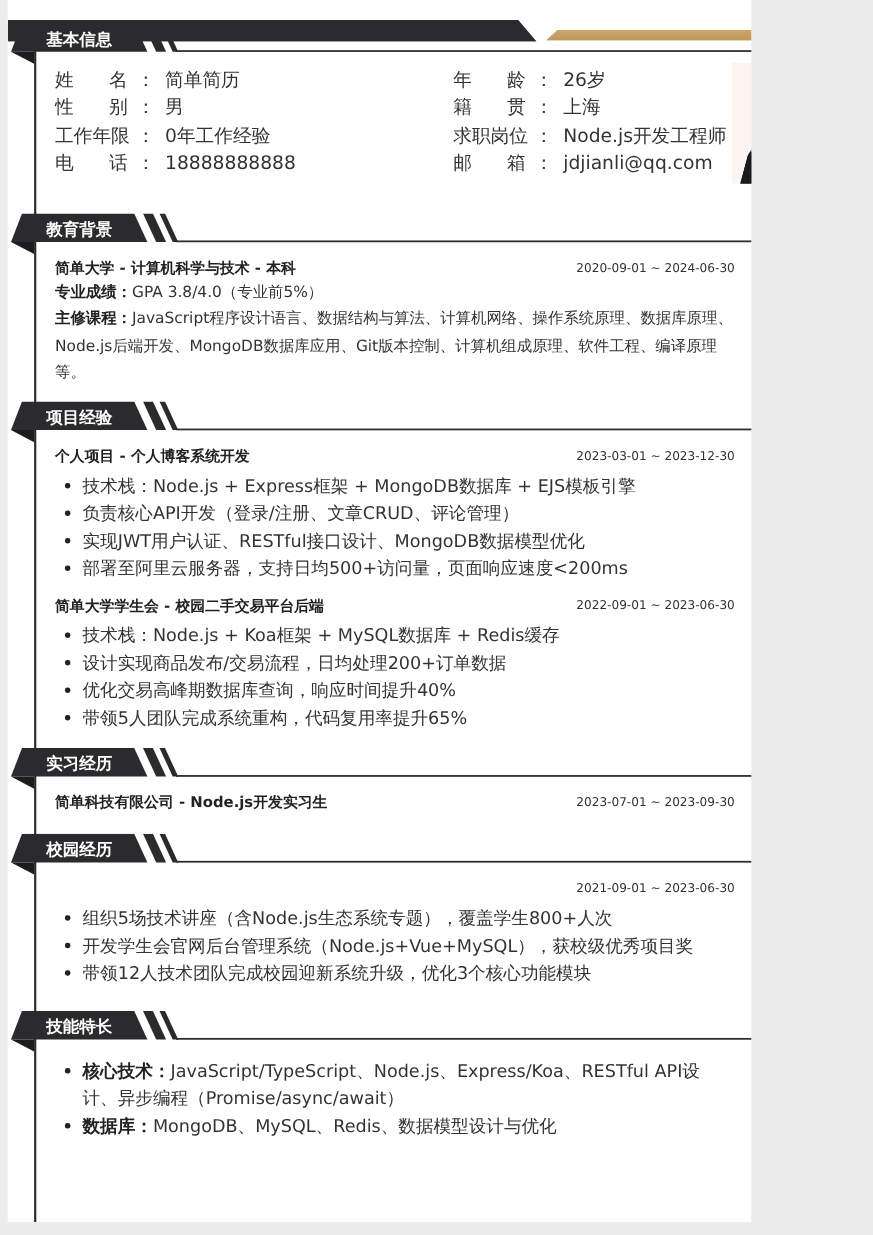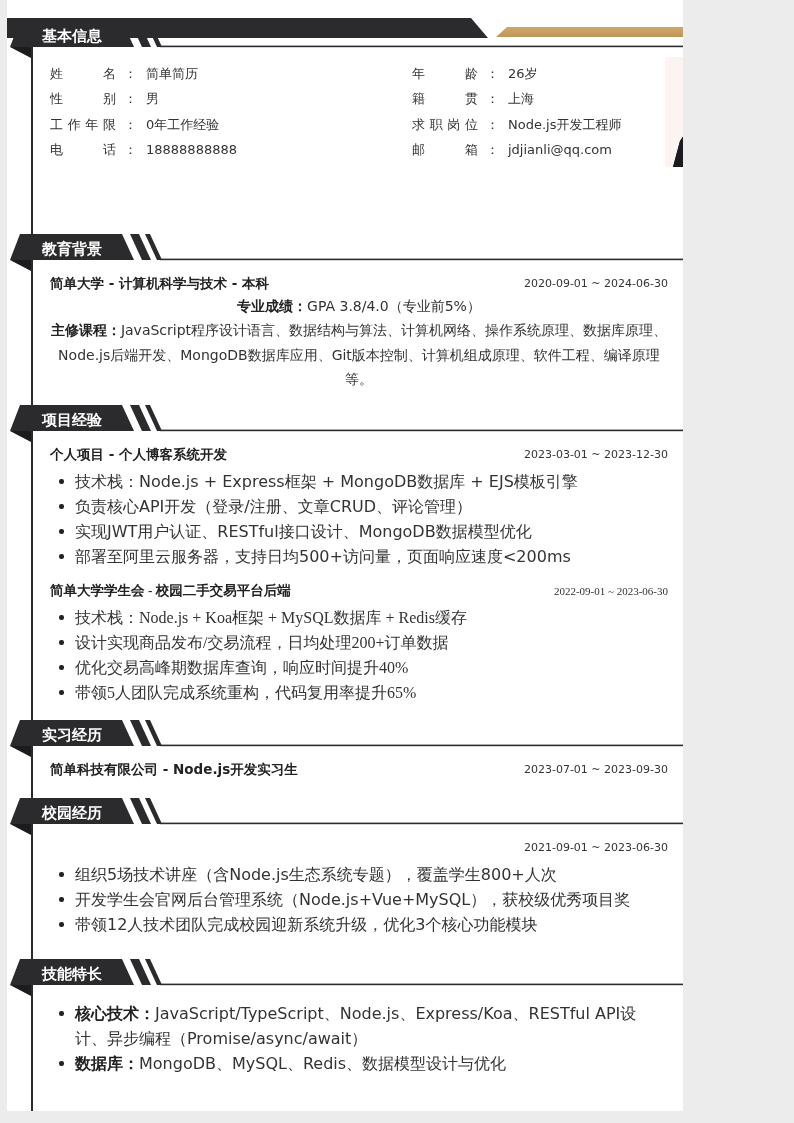--- a/index.html
+++ b/index.html
@@ -25,36 +25,36 @@
     background:linear-gradient(#cfa76b,#bd9758);
     clip-path:polygon(11px 0, 100% 0, 100% 100%, 0 100%);
   }
   .left-rule {
     position:absolute; left:24px; top:38px; bottom:0; width:1.5px;
     background:#2b2b2d;
   }
   
   .sec { position:relative; }
   .sec-basic { margin-top:21px; }
-  .sec-edu { margin-top:71px;text-align:center; }
+  .sec-edu { margin-top:31px; }
   .sec-proj { margin-top:13px; }
   .sec-intern { margin-top:15px; }
   .sec-campus { margin-top:18px; }
   .sec-skills { margin-top:22px; }
   .sec-head { display:block; margin-left:3px; }
   .sec-head text {
     font-family:"DejaVu Sans","Liberation Sans",sans-serif;
     font-weight:bold; font-size:15px; fill:#ffffff;
   }
   .sec-body { margin-top:2px; padding-left:43px; padding-right:15px; }
   
   .info-cols { display:flex; }
   .col-left { width:362px; flex:0 0 362px; }
   .col-right { flex:1; }
-  .info-row { line-height:25.4px; font-size:13px; white-space:nowrap; }
+  .info-row { line-height:25.4px; font-size:17px; white-space:nowrap; }
   .ilabel {
     display:inline-block; width:66px; vertical-align:top;
     text-align:justify; text-align-last:justify; color:#333;
   }
   .icolon { display:inline-block; margin:0 9px 0 8px; }
   .ival { color:#333; }
   .photo {
     position:absolute; left:658px; top:36px; width:88px; height:110px;
     border-radius:2px;
   }
@@ -71,21 +71,21 @@
   .bullets { list-style:none; margin:4px 0 0 0; padding:0; }
   .bullets li {
     position:relative; padding-left:25px; font-size:16px; line-height:25px;
     color:#333;
   }
   .bullets li::before {
     content:""; position:absolute; left:9px; top:10.5px;
     width:4.5px; height:4.5px; border-radius:50%; background:#222;
   }
   .bullets li b { color:#222; }
-  .entry + .entry { margin-top:12px;font-family:Liberation Serif, serif; }
+  .entry + .entry { margin-top:12px; }
 </style>
 </head>
 <body>
 
 <div class="page">
 
   <div class="topbar-dark"></div>
   <div class="topbar-gold"></div>
   <div class="left-rule"></div>
 

